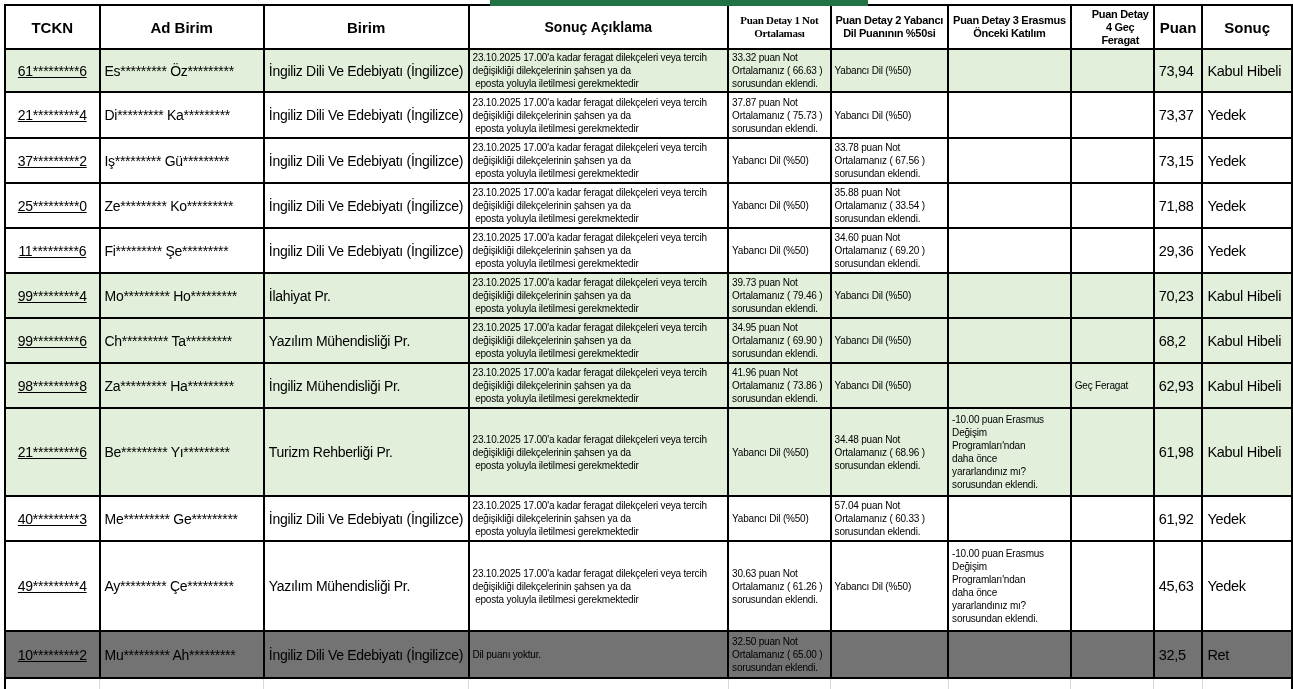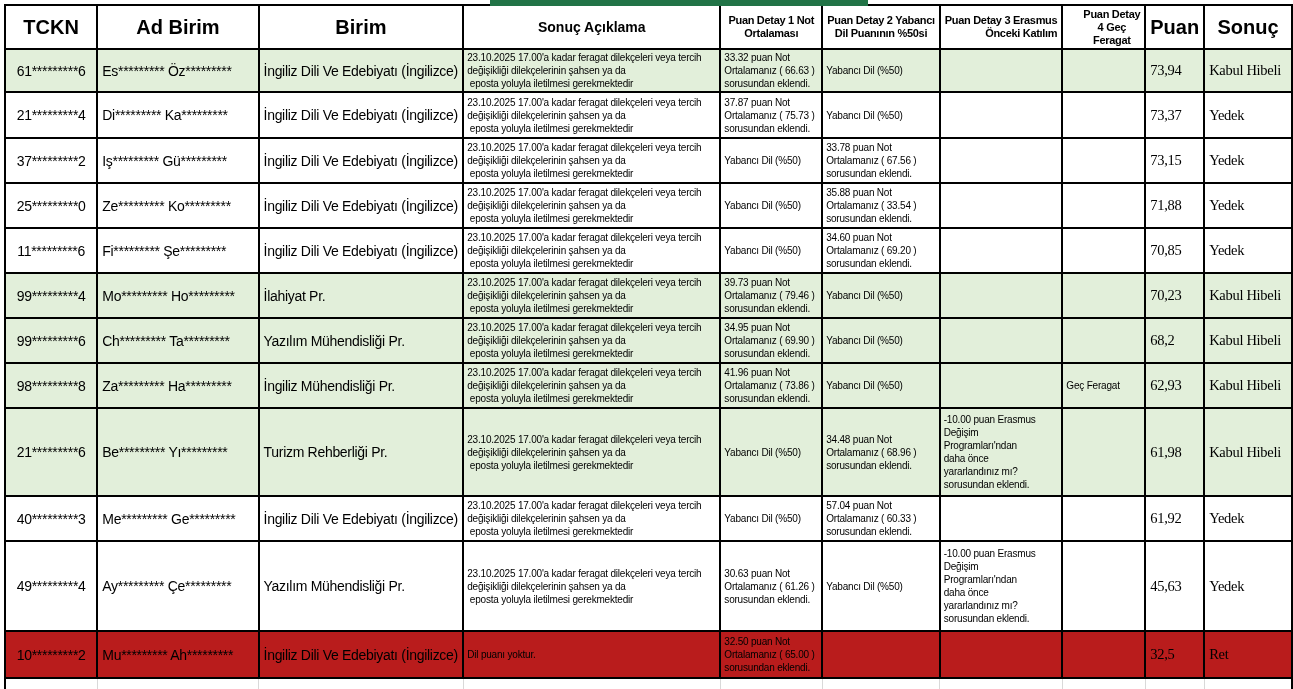--- a/index.html
+++ b/index.html
@@ -17,44 +17,44 @@
     border-collapse:collapse;table-layout:fixed;
     border:2px solid #000;border-bottom:none;
     background:#fff;
   }
   th,td{
     border:2px solid #000;
     overflow:hidden;vertical-align:middle;
     padding:0 4px;
   }
   thead tr{height:44px;}
-  th{font-weight:bold;text-align:center;font-size:20px;background:#fff;line-height:17px;}
+  th{font-weight:bold;text-align:center;font-size:15px;background:#fff;line-height:17px;}
   th.head-small{font-size:11px;line-height:13px;letter-spacing:-0.3px;white-space:pre;}
   th.head-expl{font-size:14px;line-height:13px;}
 
   tbody td{font-size:14px;letter-spacing:-0.3px;white-space:nowrap;}
   tbody tr{height:45px;}
   tbody tr:nth-child(1){height:43px;}
   tbody tr:nth-child(2){height:46px;}
   tbody tr:nth-child(9){height:88px;}
   tbody tr:nth-child(11){height:90px;}
   tbody tr:nth-child(12){height:47px;}
   tbody tr:nth-child(13){height:12px;}
 
-  td.col-tckn{text-align:center;}
+  td.col-tckn{text-align:center;text-decoration:underline;}
   td.col-sonuc_aciklama, td.col-puan_detay_1, td.col-puan_detay_2,
   td.col-puan_detay_3, td.col-puan_detay_4{
     font-size:10px;line-height:13px;letter-spacing:-0.2px;
     white-space:pre;padding:1px 3px;
   }
-  td.col-puan, td.col-sonuc{font-size:14.5px;font-family:Liberation Serif, serif;}
+  td.col-puan, td.col-sonuc{font-size:14.5px;}
 
   tr.status-accept td{background:#E2EFDA;}
   tr.status-waitlist td{background:#FFFFFF;}
-  tr.status-reject td{background:#b91c1c;margin-top:21px;}
+  tr.status-reject td{background:#737373;margin-top:21px;}
 
   tr.ghost td{
     background:#fff;
     border:1px solid #D9D9D9;
     border-top:2px solid #000;
     border-bottom:none;
   }
 </style>
 </head>
 <body>
@@ -73,25 +73,25 @@
         <col style="width:74px">
         <col style="width:50px">
       <col style="width:93px">
     </colgroup>
     <thead>
       <tr id="head-row">
           <th class="col-tckn">TCKN</th>
           <th class="col-ad_soyad">Ad Birim</th>
           <th class="col-birim">Birim</th>
           <th class="col-sonuc_aciklama head-expl">Sonuç Açıklama</th>
-          <th class="col-puan_detay_1 head-small" style="white-space: pre;">Puan Detay 1 Not
+          <th class="col-puan_detay_1 head-small" style="white-space: pre; font-family: Liberation Serif, serif;">Puan Detay 1 Not
 Ortalaması</th>
           <th class="col-puan_detay_2 head-small" style="white-space: pre; text-align: center;">Puan Detay 2 Yabancı
 Dil Puanının %50si</th>
-          <th class="col-puan_detay_3 head-small" style="white-space: pre; text-align: right;">Puan Detay 3 Erasmus
+          <th class="col-puan_detay_3 head-small" style="white-space: pre;">Puan Detay 3 Erasmus
 Önceki Katılım</th>
           <th class="col-puan_detay_4 head-small" style="white-space: pre; padding-left: 20px;">Puan Detay
 4 Geç
 Feragat</th>
           <th class="col-puan">Puan</th>
           <th class="col-sonuc">Sonuç</th>
         </tr>
     </thead>
     <tbody id="body-rows">
         <tr class="status-accept">
@@ -164,21 +164,21 @@
           <td class="col-birim">İngiliz Dili Ve Edebiyatı (İngilizce)</td>
           <td class="col-sonuc_aciklama">23.10.2025 17.00'a kadar feragat dilekçeleri veya tercih
 değişikliği dilekçelerinin şahsen ya da
  eposta yoluyla iletilmesi gerekmektedir</td>
           <td class="col-puan_detay_1">Yabancı Dil (%50)</td>
           <td class="col-puan_detay_2">34.60 puan Not
 Ortalamanız ( 69.20 )
 sorusundan eklendi.</td>
           <td class="col-puan_detay_3"></td>
           <td class="col-puan_detay_4"></td>
-          <td class="col-puan">70,85</td>
+          <td class="col-puan">29,36</td>
           <td class="col-sonuc">Yedek</td>
         </tr>
         <tr class="status-accept">
           <td class="col-tckn">99*********4</td>
           <td class="col-ad_soyad">Mo********* Ho*********</td>
           <td class="col-birim">İlahiyat Pr.</td>
           <td class="col-sonuc_aciklama">23.10.2025 17.00'a kadar feragat dilekçeleri veya tercih
 değişikliği dilekçelerinin şahsen ya da
  eposta yoluyla iletilmesi gerekmektedir</td>
           <td class="col-puan_detay_1">39.73 puan Not

